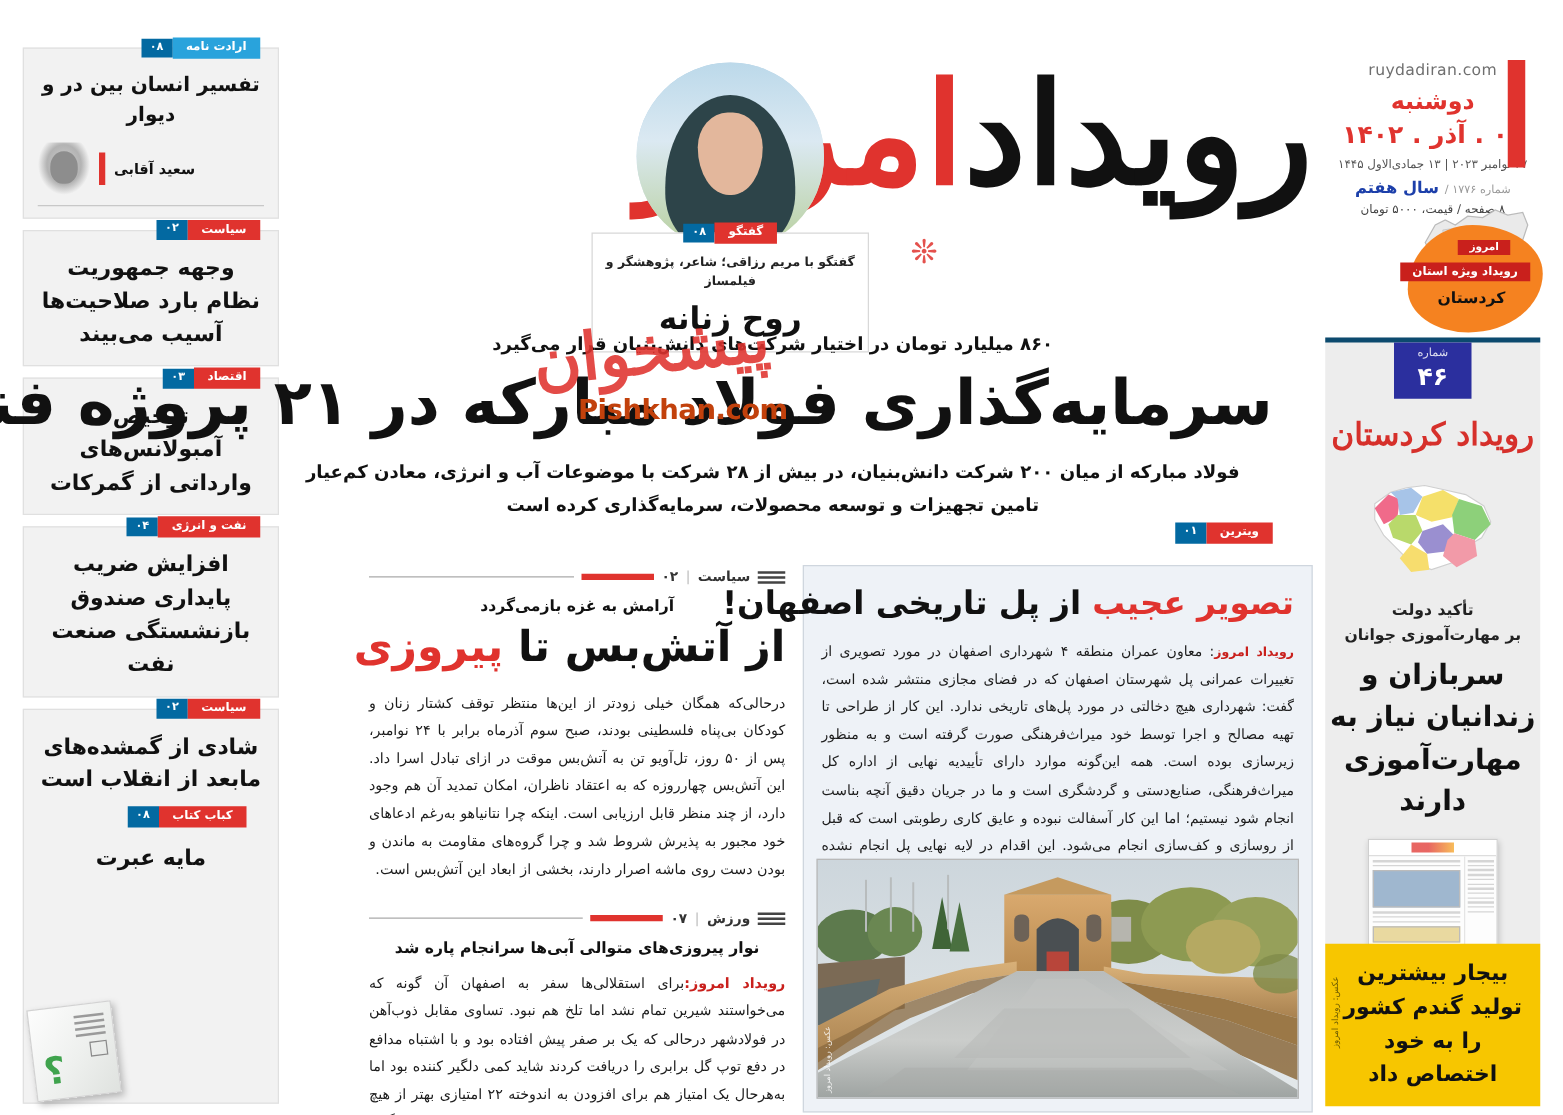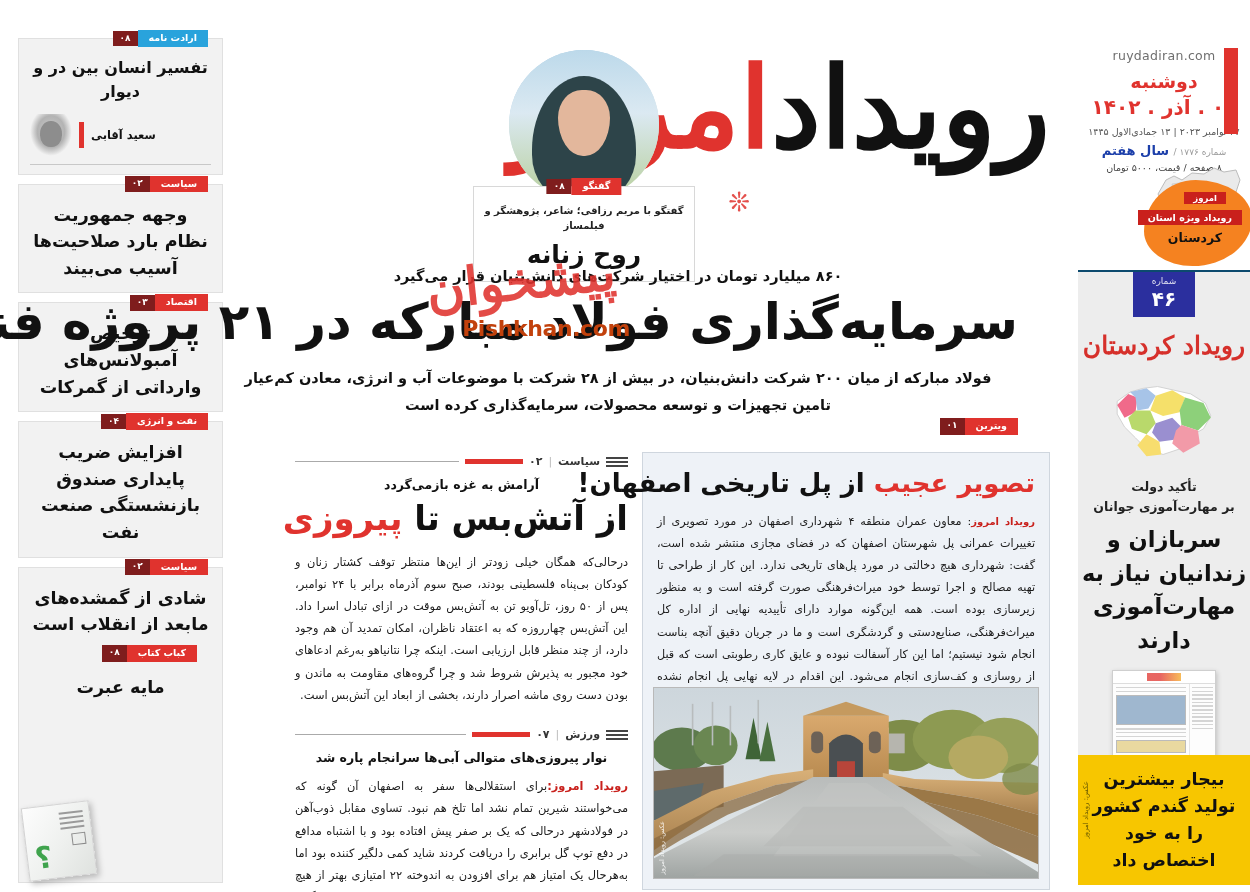--- a/index.html
+++ b/index.html
@@ -23,21 +23,21 @@
     background: #f2f2f2;
     border: 1px solid #e0e0e0;
     padding: 17px 11px 11px 11px;
     display: flex; flex-direction: column; align-items: center;
   }
   .brief-tagrow {
     position: absolute; top: -9px; right: 14px;
     display: flex; align-items: center; direction: ltr;
   }
   .tag-num {
-    background: #7f1d1d; color: #fff;
+    background: #0369a1; color: #fff;
     font-size: 9px; font-weight: bold;
     padding: 2px 7px; letter-spacing: .5px;
     line-height: 1.3;
   }
   .tag-name {
     color: #fff; font-size: 9.5px; font-weight: bold;
     padding: 2px 11px; line-height: 1.35;
   }
   .brief-title {
     font-size: 17.5px; font-weight: bold; color: #111;
@@ -90,21 +90,21 @@
   .book-thumb .lines i {
     display: block; height: 2px; background: #9a9a9a; margin-bottom: 3px;
   }
   .book-thumb .sq {
     position: absolute; right: 6px; top: 30px; width: 14px; height: 12px;
     border: 1px solid #8a8a8a;
   }
 
   
   .right-rail {
-    position: absolute; right: 0; top: 40px;
+    position: absolute; right: 18px; top: 40px;
     width: 172px; height: 845px;
   }
   .masthead-meta { text-align: center; padding-top: 8px; }
   .site-url { font-size: 12.5px; color: #6f6f6f; letter-spacing: .3px; direction: ltr; }
   .dateline-day {
     color: #e0332e; font-size: 19px; font-weight: bold; margin-top: 7px; line-height: 1.25;
   }
   .dateline-date {
     color: #e0332e; font-size: 20px; font-weight: bold; line-height: 1.3; letter-spacing: .5px;
   }
@@ -136,21 +136,21 @@
     background: #c9201c; color: #fff; font-size: 9.5px; font-weight: bold;
     padding: 2px 10px; white-space: nowrap;
   }
   .blob-label-bot {
     position: absolute; right: 28px; top: 190px;
     font-size: 12.5px; font-weight: bold; color: #111;
   }
 
   .province-box {
     position: absolute; right: 0; top: 230px; width: 172px; height: 525px;
-    background: #ededed; border-top: 2px solid #0c4a6e;
+    background: #ededed; border-top: 4px solid #0c4a6e;
     display: flex; flex-direction: column; align-items: center;
   }
   .issue-chip {
     background: #2b2f9e; color: #fff; width: 62px; padding: 4px 0 6px;
     text-align: center; margin-top: 0;
   }
   .issue-chip .lbl { font-size: 9px; opacity: .85; line-height: 1.3; }
   .issue-chip .num { font-size: 20px; font-weight: bold; line-height: 1.15; }
   .province-logo {
     margin-top: 14px; font-size: 25px; font-weight: bold;

